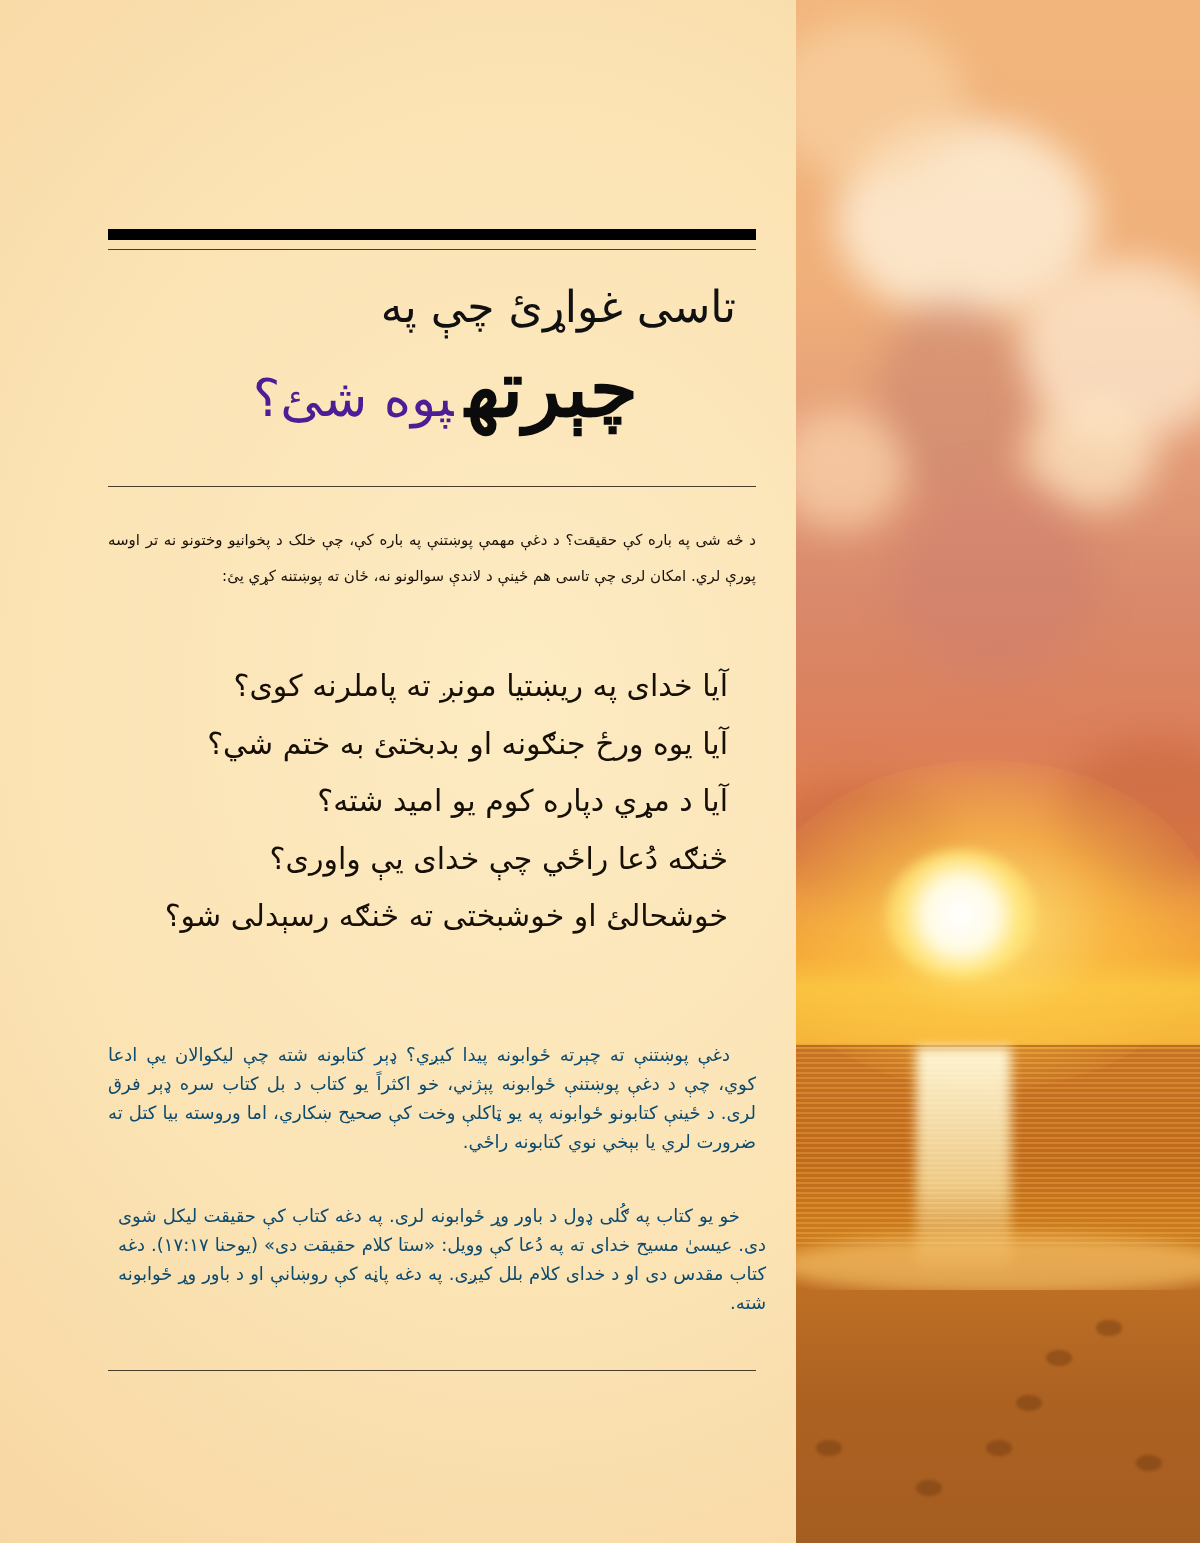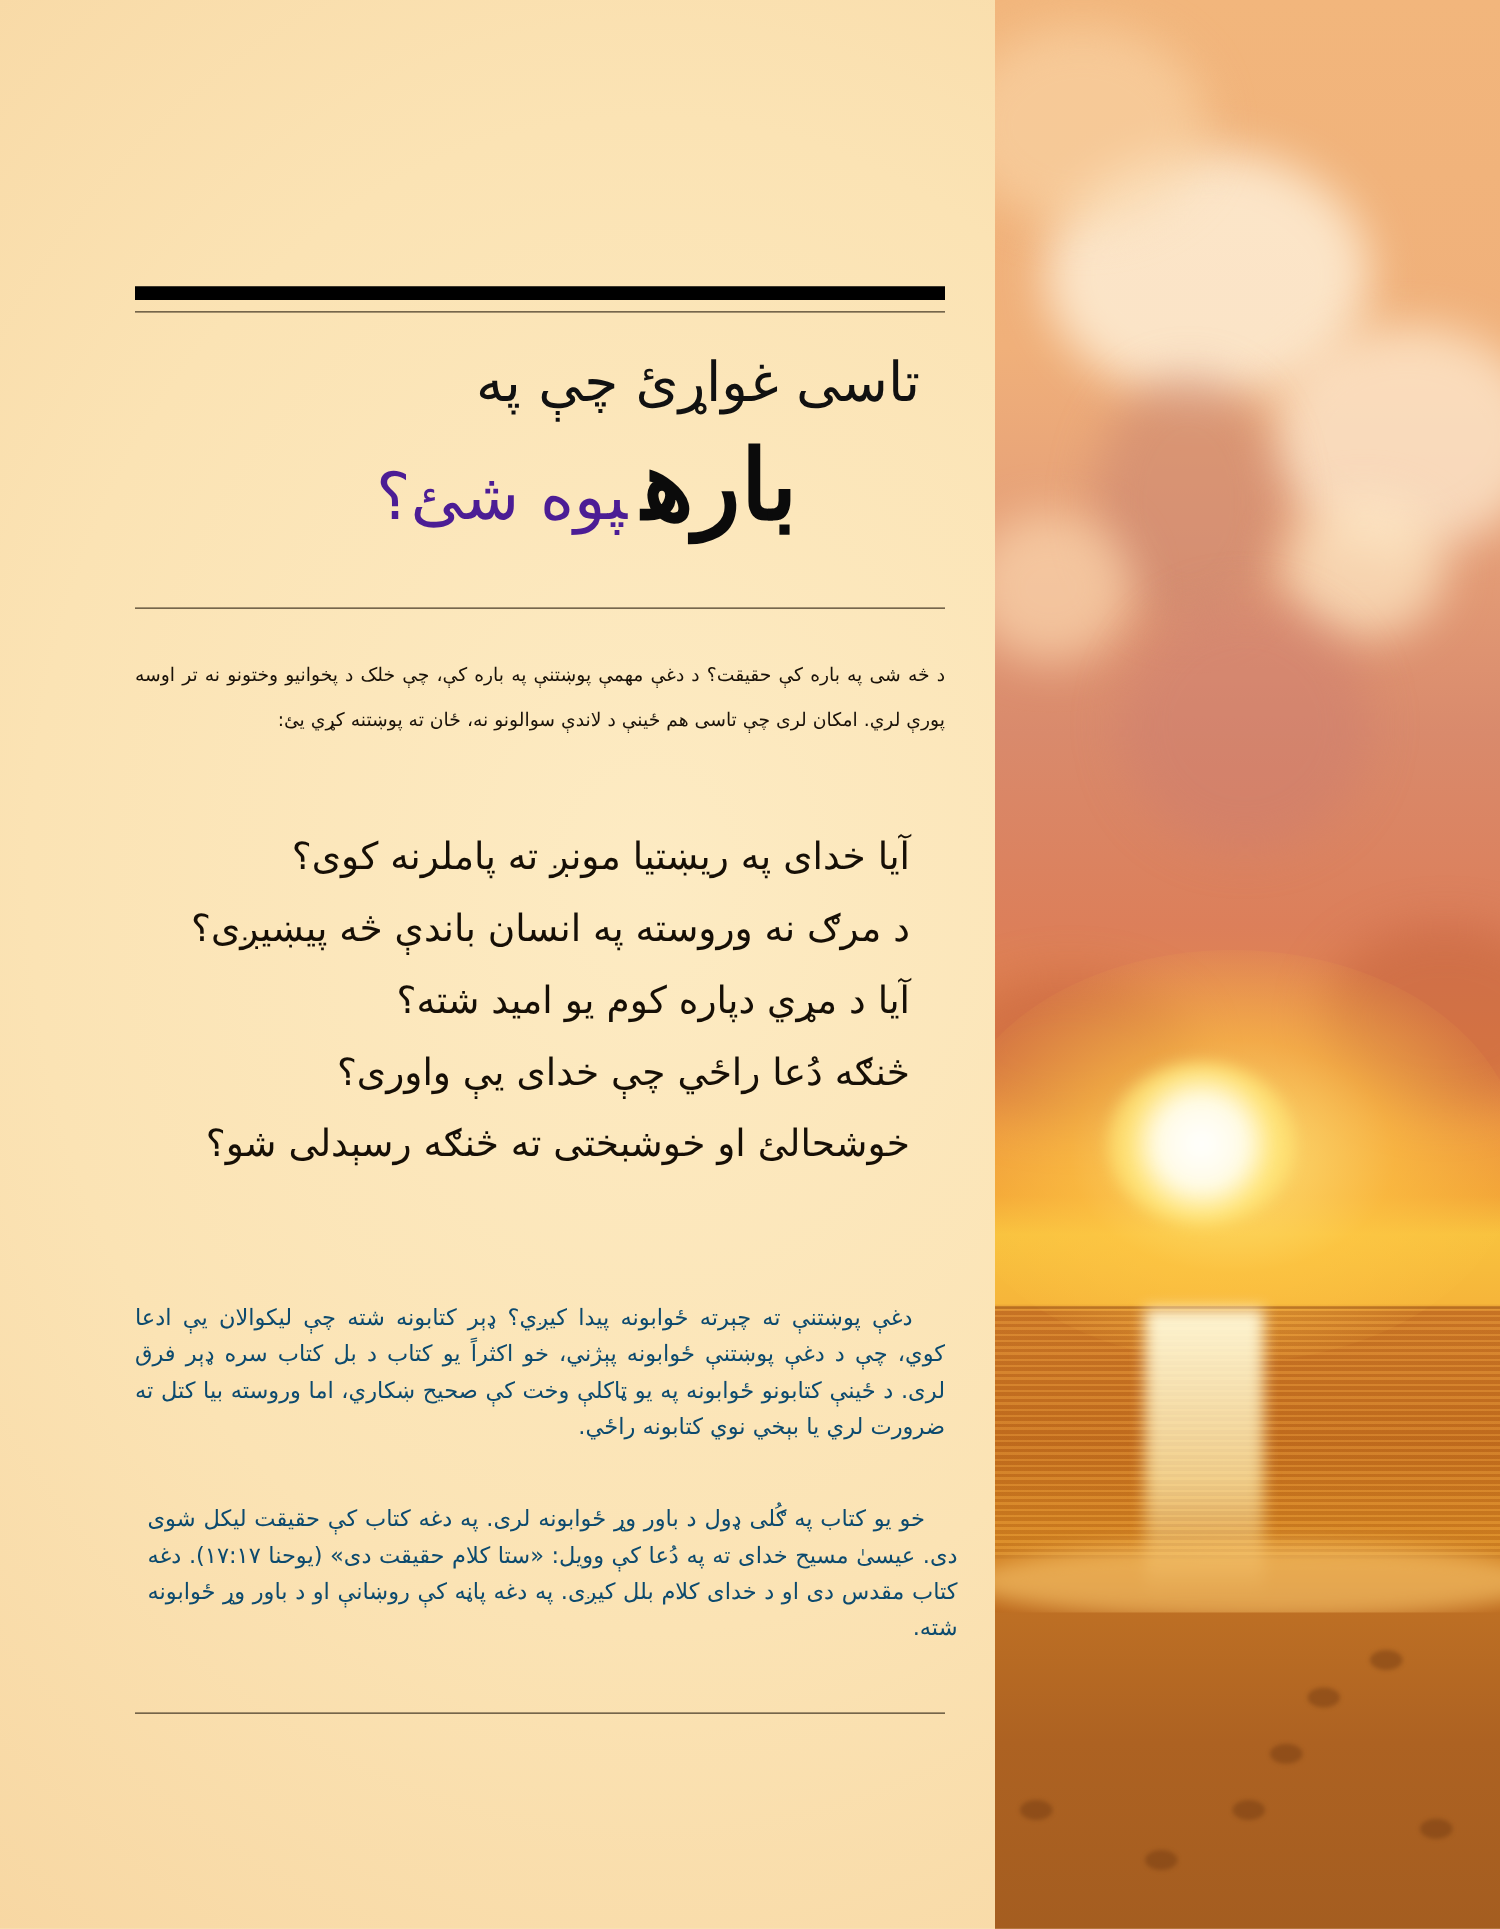--- a/index.html
+++ b/index.html
@@ -213,31 +213,31 @@
   <div class="footprint" style="left:340px;top:1455px;"></div>
   <div class="footprint" style="left:20px;top:1440px;"></div>
 </div>
 
 <div class="rule-thick"></div>
 <div class="rule-thin" style="top:249px;"></div>
 
 <div class="title-block">
   <span class="title-line1">تاسی غواړئ چې په</span>
   <span class="title-line2">
-    <span class="title-big">باره</span><span class="title-small">پوه شئ؟</span>
+    <span class="title-big">چېرته</span><span class="title-small">پوه شئ؟</span>
   </span>
 </div>
 
 <div class="rule-thin" style="top:486px;"></div>
 
 <p class="intro" style="margin:0;">د څه شی په باره کې حقیقت؟ د دغې مهمې پوښتنې په باره کې، چې خلک د پخوانیو وختونو نه تر اوسه پورې لري. امکان لری چې تاسی هم ځینې د لاندې سوالونو نه، ځان ته پوښتنه کړي يئ:</p>
 
 <ul class="questions">
   <li>آیا خدای په ریښتیا مونږ ته پاملرنه کوی؟</li>
-  <li>د مرګ نه وروسته په انسان باندې څه پیښیږی؟</li>
+  <li>آیا یوه ورځ جنګونه او بدبختئ به ختم شي؟</li>
   <li>آیا د مړي دپاره کوم یو امید شته؟</li>
   <li>څنګه دُعا راځي چې خدای یې واوری؟</li>
   <li>خوشحالئ او خوشبختی ته څنګه رسېدلی شو؟</li>
 </ul>
 
 <p class="body-para" style="top:1040px;margin:0;">دغې پوښتنې ته چېرته ځوابونه پیدا کیږي؟ ډېر کتابونه شته چې لیکوالان یې ادعا کوي، چې د دغې پوښتنې ځوابونه پېژني، خو اکثراً یو کتاب د بل کتاب سره ډېر فرق لری. د ځینې کتابونو ځوابونه په یو ټاکلې وخت کې صحیح ښکاري، اما وروسته بیا کتل ته ضرورت لري یا بېخي نوي کتابونه راځي.</p>
 <p class="body-para" style="top:1191px;margin:10px;">خو یو کتاب په ګُلی ډول د باور وړ ځوابونه لری. په دغه کتاب کې حقیقت لیکل شوی دی. عیسیٰ مسیح خدای ته په دُعا کې وویل: «ستا کلام حقیقت دی» (یوحنا ۱۷:۱۷). دغه کتاب مقدس دی او د خدای کلام بلل کیږی. په دغه پاڼه کې روښانې او د باور وړ ځوابونه شته.</p>
 
 <div class="rule-thin" style="top:1370px;"></div>
 

